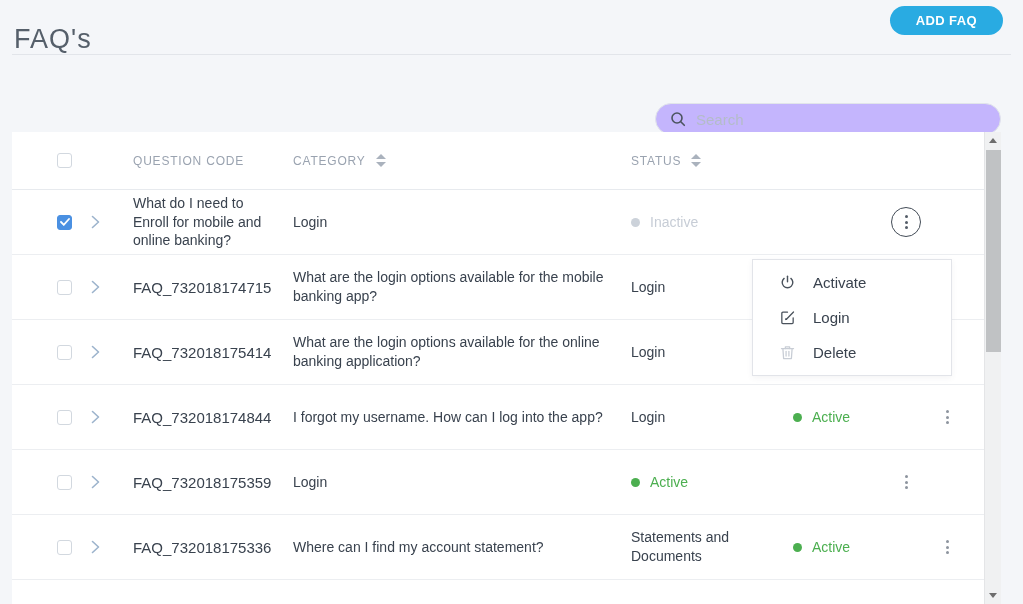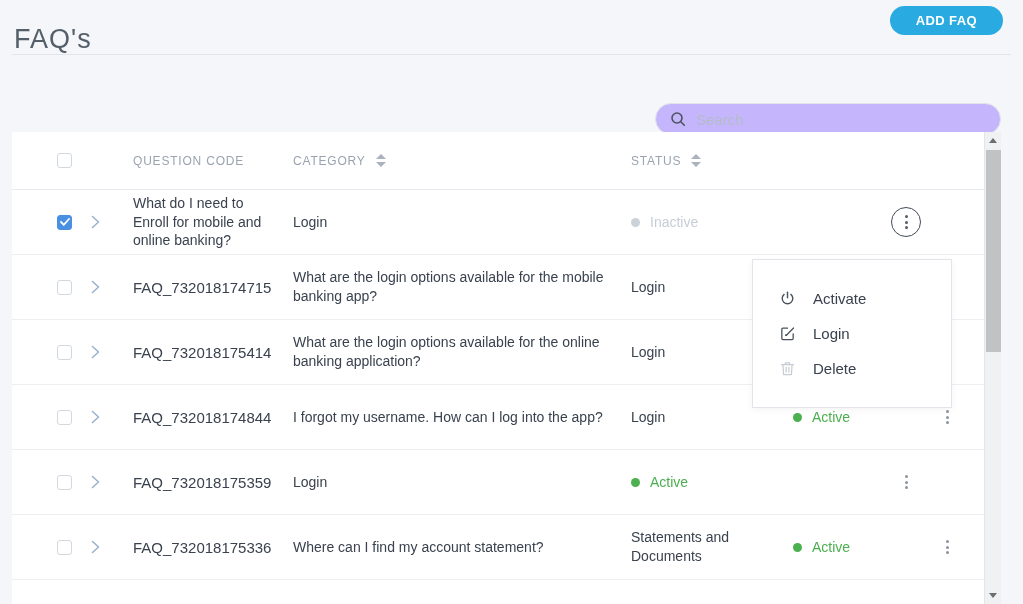--- a/index.html
+++ b/index.html
@@ -84,21 +84,21 @@
     gap:2.5px; cursor:pointer; border-radius:50%;
   }
   .kebab i { width:3px; height:3px; border-radius:50%; background:#8d949e; }
   .kebab.ring { border:1px solid #434c57; }
   .kebab.ring i { background:#545d68; }
   
   .ctx-menu {
     position:absolute; left:752px; top:259px; width:200px;
     background:#fff; border:1px solid #e2e4e9;
     box-shadow:0 2px 6px rgba(60,70,90,.06);
-    padding:24px 0; z-index:10;
+    padding:8px 0; z-index:10;
   }
   .ctx-item {
     display:flex; align-items:center; height:29px; padding-left:25px;
     cursor:pointer; font-size:15px; color:#39424e;
   }
   .ctx-item + .ctx-item { margin-top:6px; }
   .ctx-item .mi { width:18px; display:flex; justify-content:center; }
   .ctx-item span.lbl { margin-left:17px; }
   
   .sbar {

